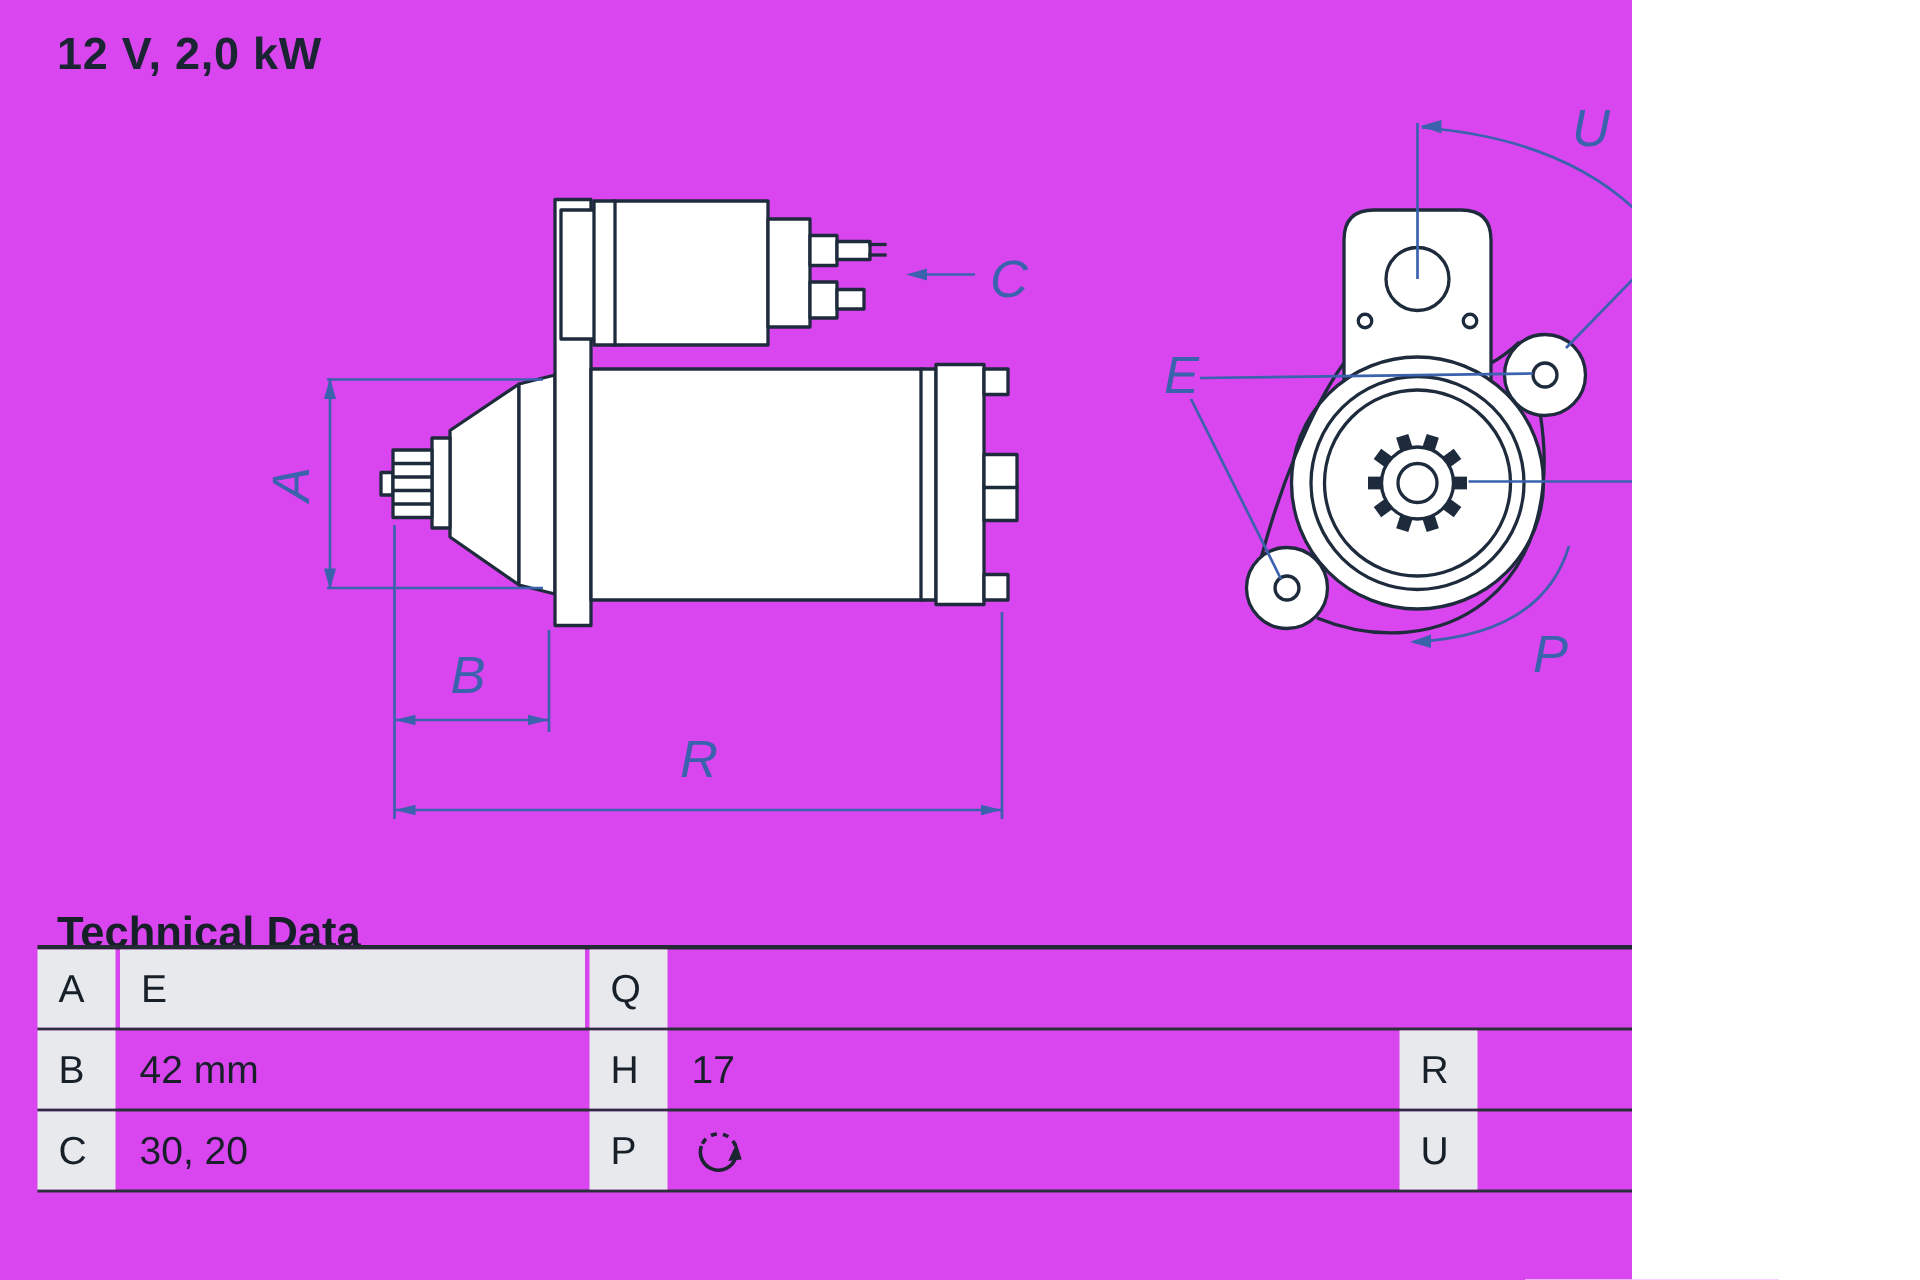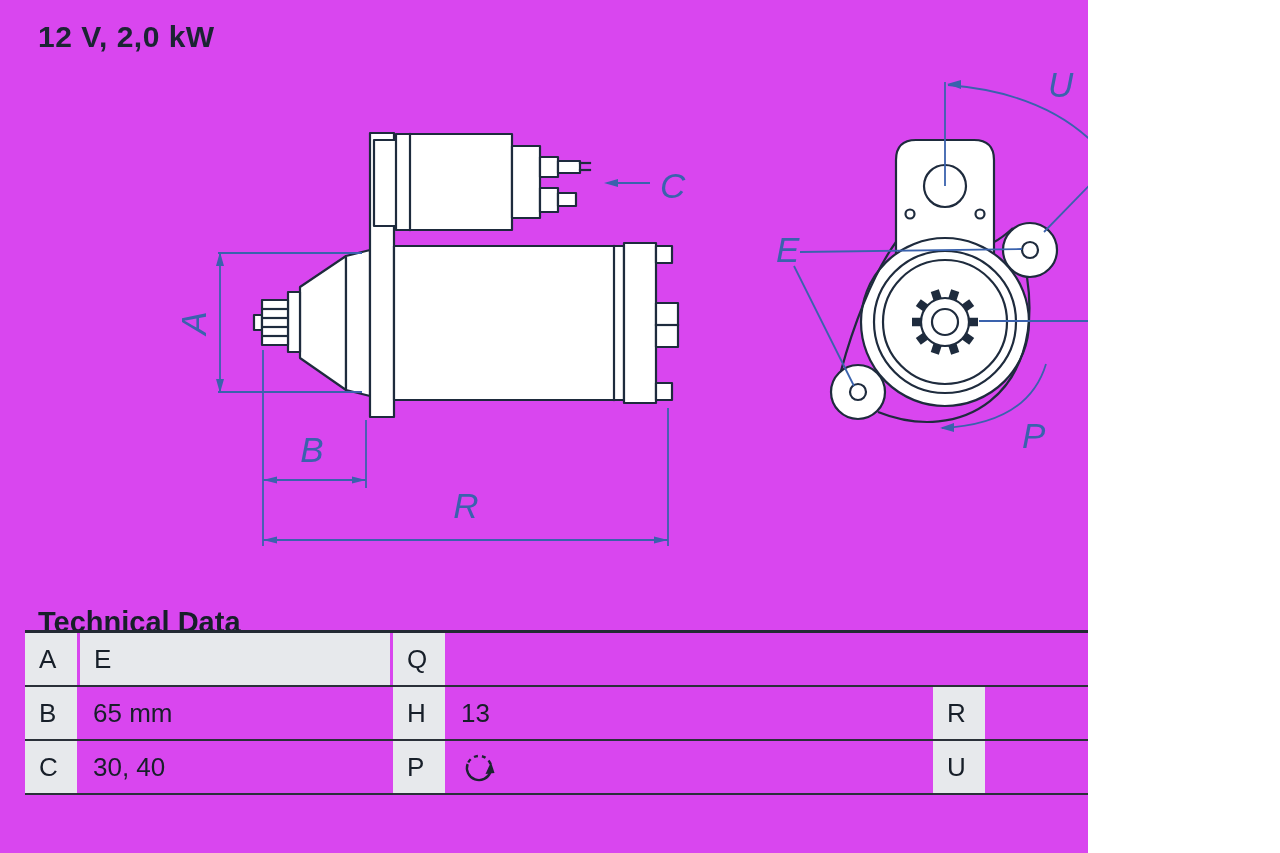--- a/index.html
+++ b/index.html
@@ -194,29 +194,29 @@
 
     <div class="row">
       <div class="cell label">A</div>
       <div class="cell label">E</div>
       <div class="cell label">Q</div>
       <div class="cell value"></div>
     </div>
 
     <div class="row">
       <div class="cell label">B</div>
-      <div class="cell value">65 mm</div>
+      <div class="cell value">42 mm</div>
       <div class="cell label">H</div>
-      <div class="cell value">13</div>
+      <div class="cell value">17</div>
       <div class="cell label">R</div>
     </div>
 
     <div class="row">
       <div class="cell label">C</div>
-      <div class="cell value">30, 40</div>
+      <div class="cell value">30, 20</div>
       <div class="cell label">P</div>
       <div class="cell value">
         <svg class="rot-icon" viewBox="0 0 36 36">
           <path d="M 6.6,15 A 12 12 0 1 0 29.4,23" fill="none" stroke="#1b2430" stroke-width="2.4"></path>
           <path d="M 29.4,23 A 12 12 0 0 0 6.6,15" fill="none" stroke="#1b2430" stroke-width="2.4" stroke-dasharray="4 4"></path>
           <polygon points="30,13 24.5,25 33.5,24" fill="#1b2430"></polygon>
         </svg>
       </div>
       <div class="cell label">U</div>
     </div>

